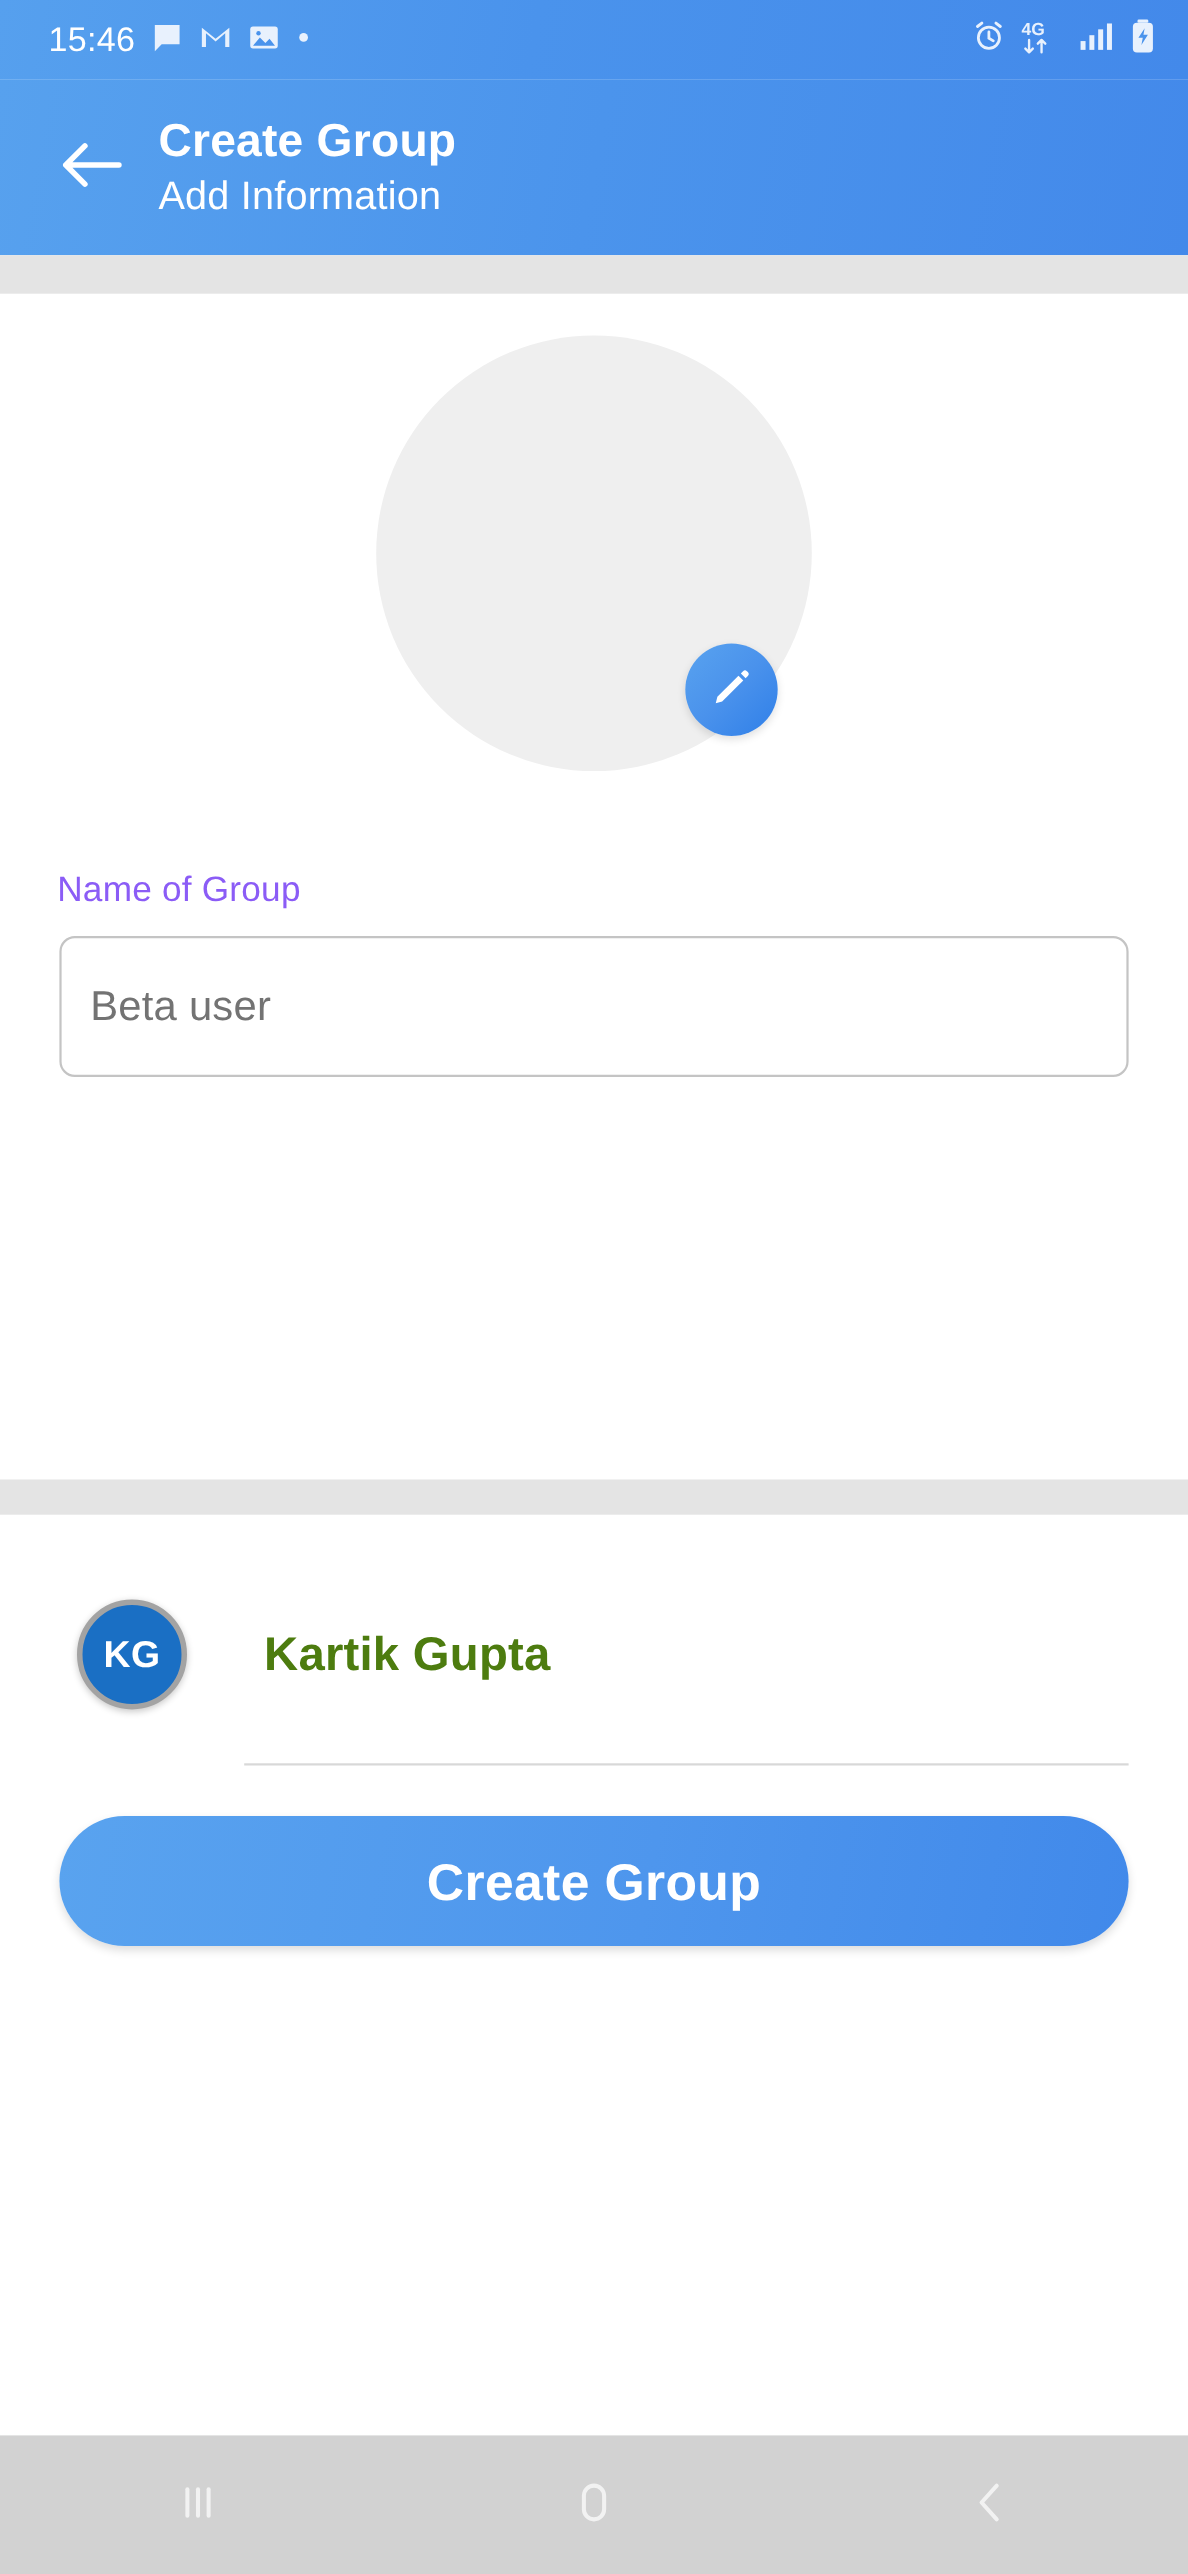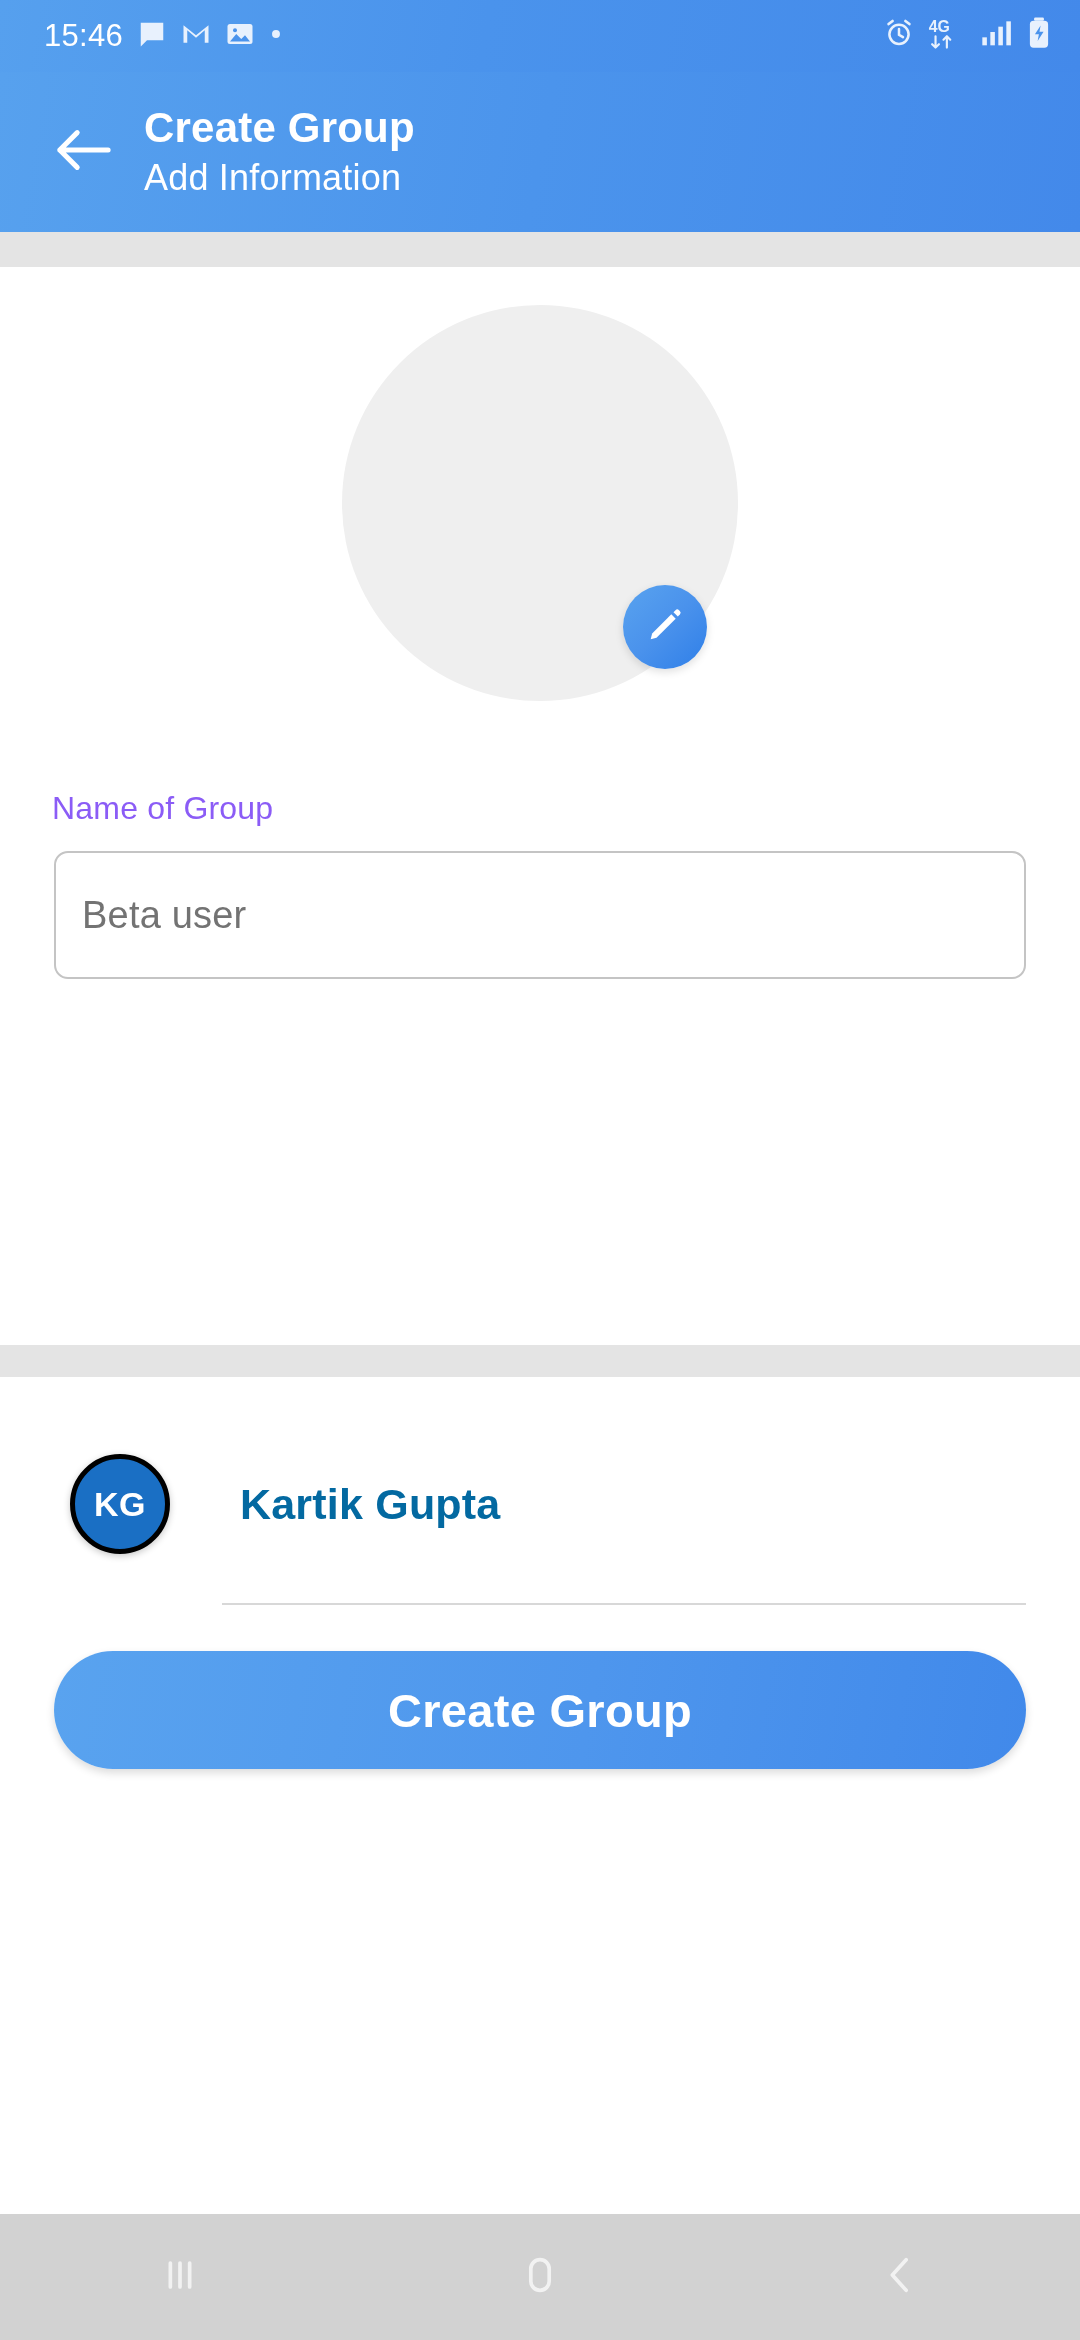--- a/index.html
+++ b/index.html
@@ -175,37 +175,37 @@
     align-items: center;
     padding-left: 70px;
     margin-top: 72px;
     height: 110px;
   }
   .member-avatar {
     width: 100px;
     height: 100px;
     border-radius: 50%;
     background: #1a6fc4;
-    border: 5px solid #000000;
+    border: 5px solid #a3a3a3;
     box-shadow: 0 2px 7px rgba(0,0,0,0.22);
     display: flex;
     align-items: center;
     justify-content: center;
     box-sizing: border-box;
     flex: 0 0 auto;
   }
   .member-initials {
     color: #ffffff;
     font-size: 34px;
     font-weight: bold;
     letter-spacing: 0.5px;
   }
   .member-name {
     margin-left: 70px;
-    color: #0369a1;
+    color: #4d7c0f;
     font-size: 43px;
     font-weight: bold;
     letter-spacing: 0.2px;
   }
   .member-divider {
     height: 2px;
     background: #d8d8d8;
     margin: 44px 54px 0 222px;
   }
 

